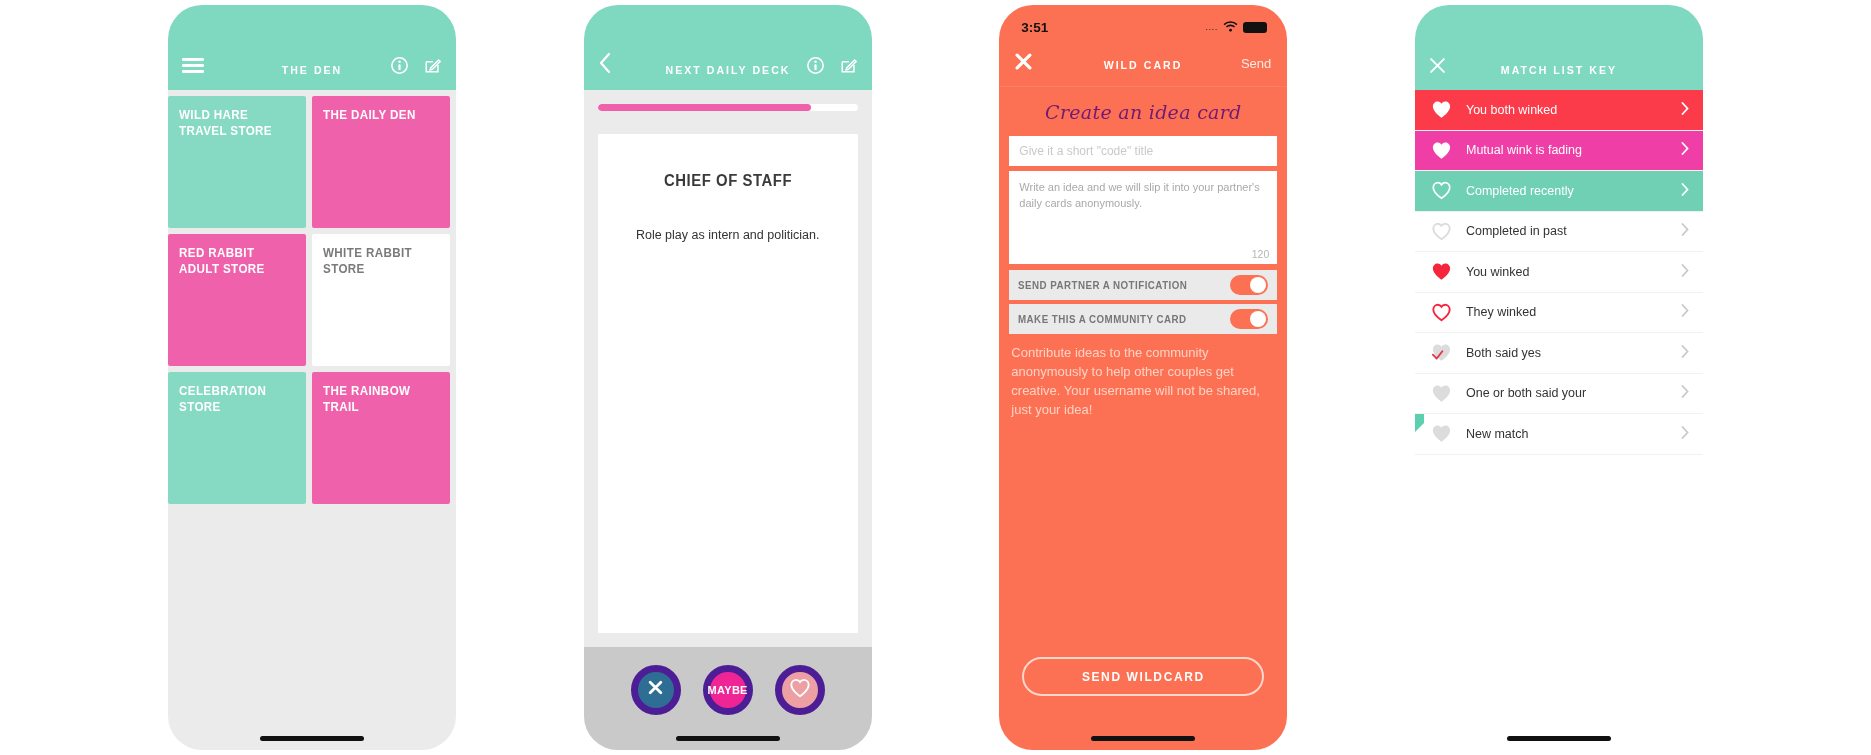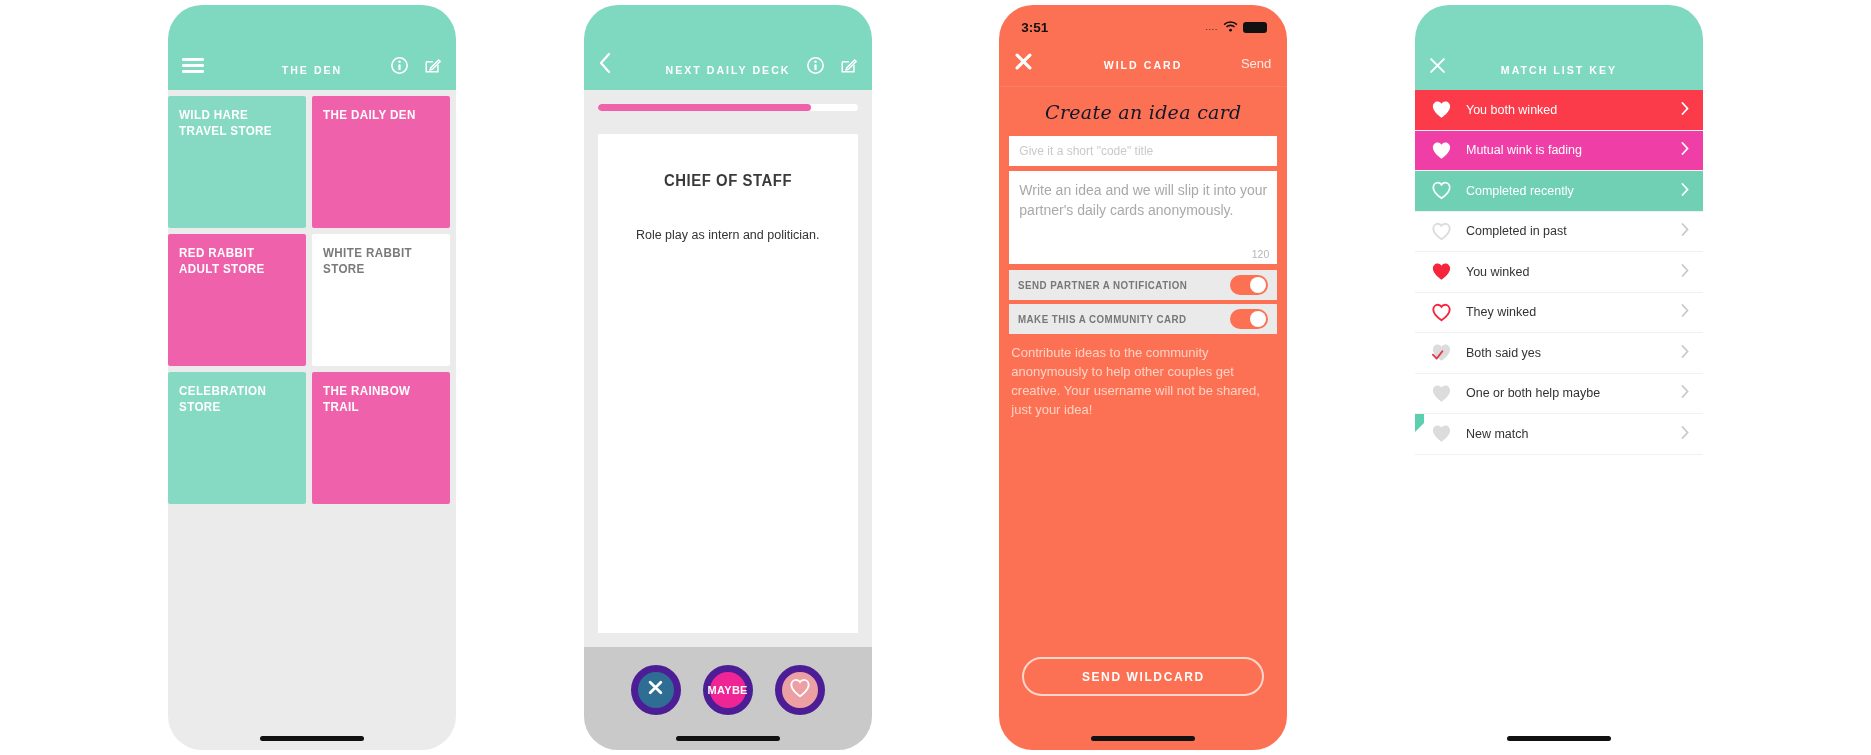--- a/index.html
+++ b/index.html
@@ -197,21 +197,21 @@
     position: relative;
     border-bottom: 1px solid #fb7e62;
   }
   .wc-nav .nav-title { bottom: 15px; color: #fff; }
   .wc-send {
     margin-left: auto; color: #ffe9e2; font-size: 13px; z-index: 5;
   }
   .wc-body { flex: 1; display: flex; flex-direction: column; padding: 0 10px; min-height: 0; }
   .wc-heading {
     text-align: center;
-    color: #0f172a;
+    color: #701a75;
     font-size: 19px;
     font-family: "DejaVu Serif", serif;
     font-style: italic;
     padding: 14px 0 13px 0;
     letter-spacing: 0.3px;
   }
   .wc-input {
     background: #ffffff;
     height: 30px;
     display: flex; align-items: center;
@@ -223,21 +223,21 @@
   .wc-textarea {
     background: #ffffff;
     margin-top: 5px;
     height: 93px;
     padding: 9px 10px 0 10px;
     position: relative;
     flex: 0 0 auto;
   }
   .wc-textarea p {
     color: #a9a9a9;
-    font-size: 14px;
+    font-size: 11px;
     line-height: 1.45;
   }
   .wc-counter {
     position: absolute;
     right: 8px; bottom: 4px;
     font-size: 10.5px; color: #b5b5b5;
   }
   .toggle-block { margin-top: 6px; flex: 0 0 auto; }
   .toggle-row {
     background: #eaeaea;
@@ -636,21 +636,21 @@
               </svg>
           </span>
         </div>
 
         <div class="key-row row-white">
           <span class="heart">
             <svg width="21" height="19" viewBox="0 0 24 22">
                 <path d="M12 20.5 C12 20.5 2 13.8 2 7.5 C2 4.1 4.6 1.7 7.6 1.7 C9.8 1.7 11.3 3.1 12 4.3 C12.7 3.1 14.2 1.7 16.4 1.7 C19.4 1.7 22 4.1 22 7.5 C22 13.8 12 20.5 12 20.5 Z" fill="#dcdcdc"></path>
               </svg>
           </span>
-          <span class="ktext">One or both help maybe</span>
+          <span class="ktext">One or both said your</span>
           <span class="chev">
             <svg width="8" height="13" viewBox="0 0 8 13">
                 <path d="M1.5 1 L6.5 6.5 L1.5 12" fill="none" stroke="#c9c9c9" stroke-width="1.8" stroke-linecap="round"></path>
               </svg>
           </span>
         </div>
 
         <div class="key-row row-white">
           <span class="newmatch-flag"></span>
           <span class="heart">

